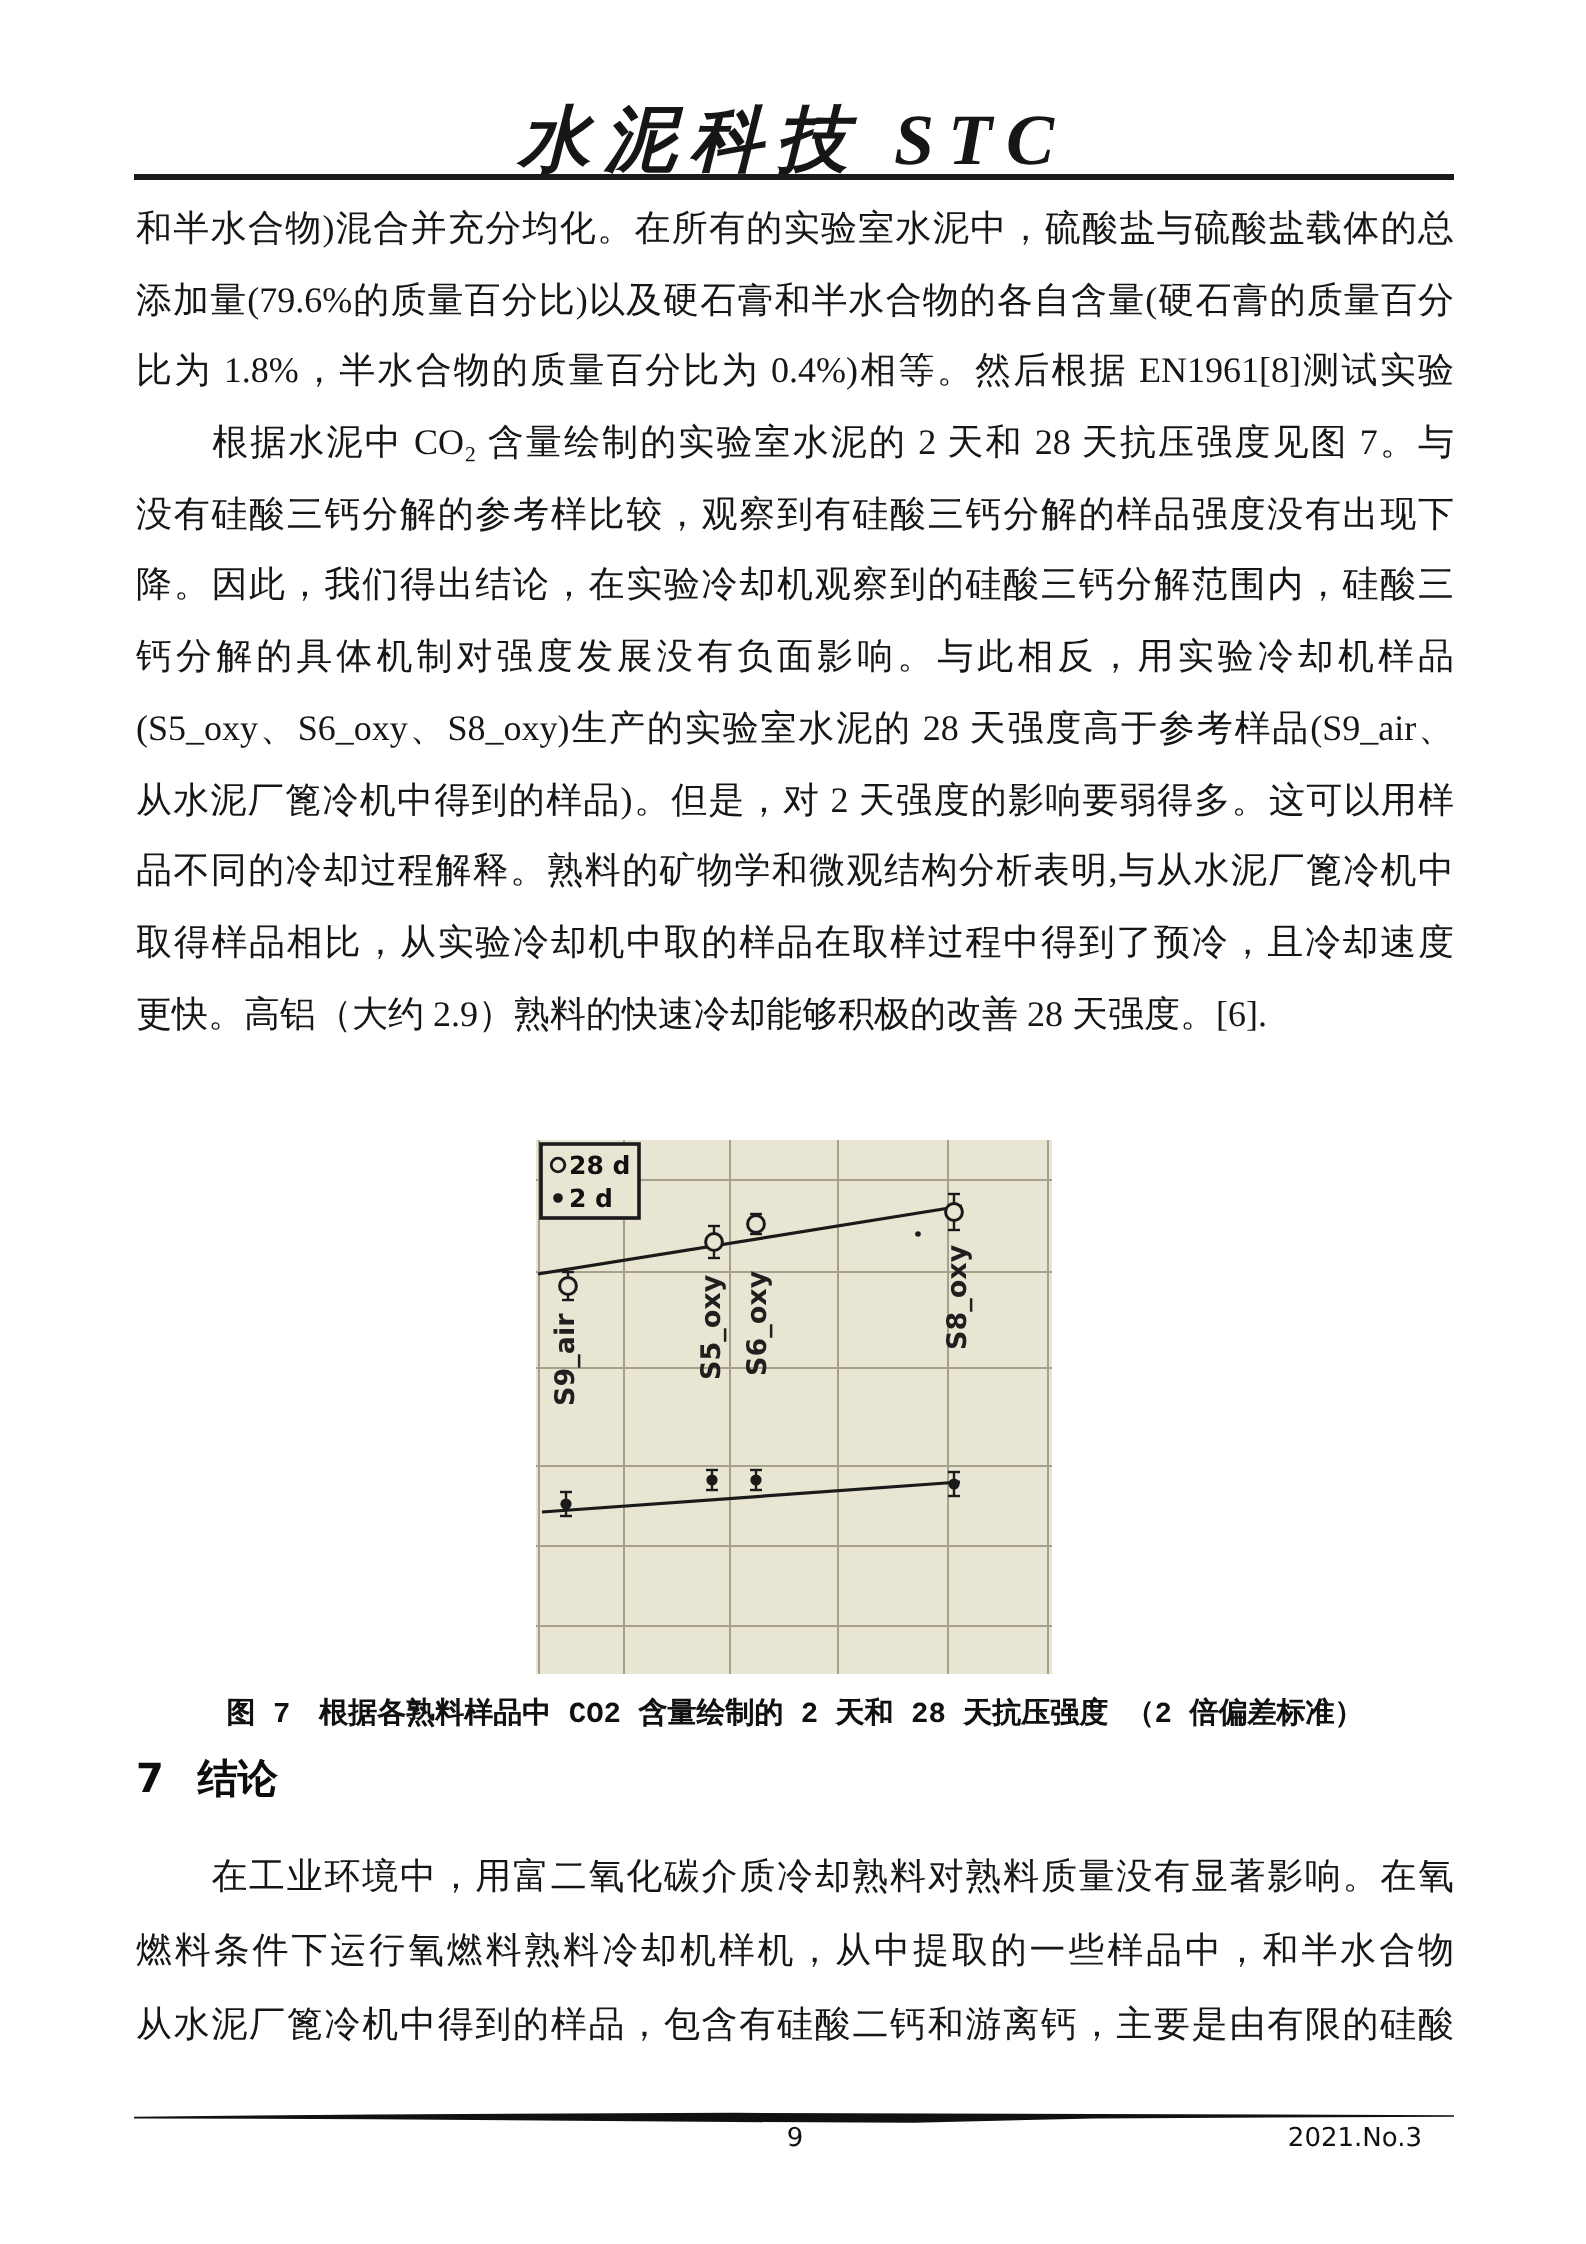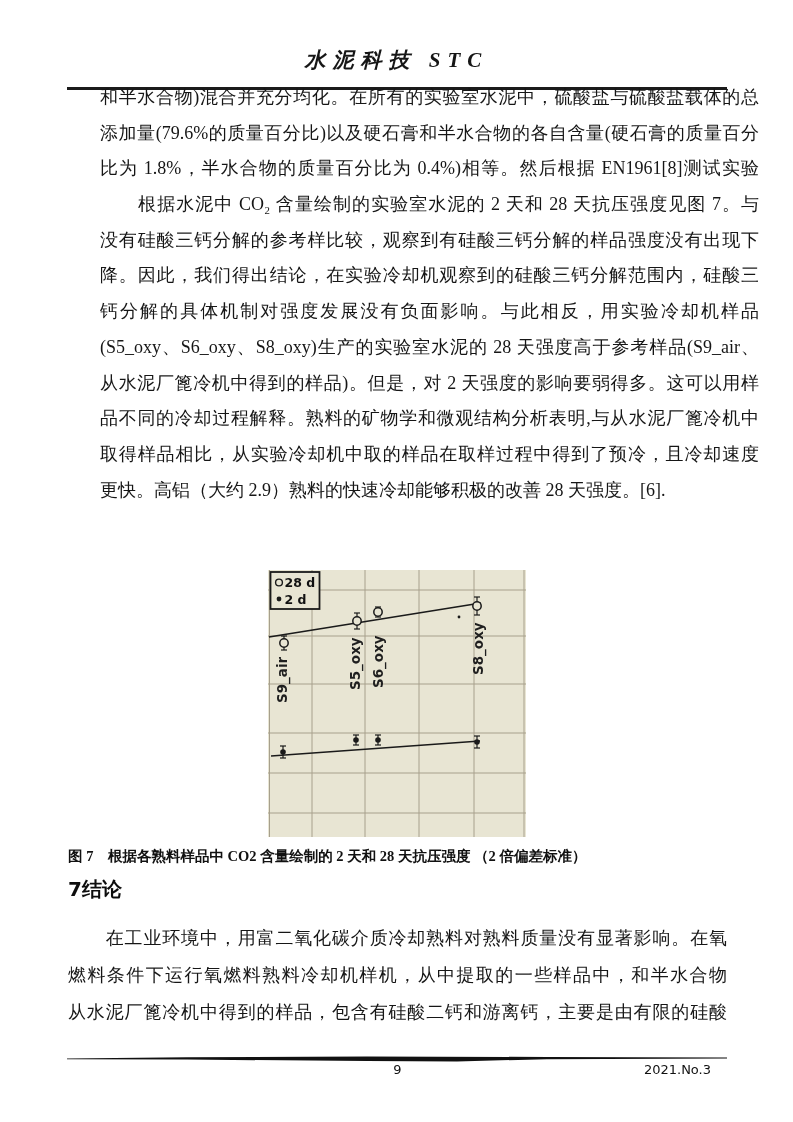--- a/index.html
+++ b/index.html
@@ -3,45 +3,45 @@
 <meta charset="utf-8">
 <style>
   html,body{margin:0;padding:0;background:#888;}
   .page{
     position:relative;width:793px;height:1122px;background:#ffffff;
     font-family:"Liberation Serif","DejaVu Serif",serif;color:#161616;
     margin:0 auto;overflow:hidden;
   }
   .header-title{
     position:absolute;top:46px;left:0;right:0;text-align:center;
-    font-size:21px;font-style:italic;font-weight:bold;letter-spacing:7px;
+    font-size:36px;font-style:italic;font-weight:bold;letter-spacing:7px;
   }
   .header-rule{position:absolute;left:67px;top:87px;width:660px;height:3px;background:#1b1b1b;}
   .bodytext{position:absolute;left:68px;width:659px;}
-  .p12{top:80px;margin-left:32px;}
+  .p12{top:97px;}
   .p3{top:920px;}
   .line{
     font-size:18px;line-height:35.7px;height:35.7px;
     text-align:justify;text-align-last:justify;overflow:hidden;
   }
   .p3 .line{line-height:37px;height:37px;}
   .line.ragged{text-align-last:left;}
   .figure{position:absolute;left:268px;top:570px;width:258px;height:267px;}
   .figure svg{display:block;width:258px;height:267px;}
   .fig-caption{
-    position:absolute;left:68px;top:847px;width:659px;
-    font-family:Liberation Serif, serif;
+    position:absolute;left:68px;top:847px;width:659px;text-align:center;
+    font-family:Liberation Mono, monospace;
     font-size:14.5px;font-weight:bold;color:#111;
   }
   .section-heading{
     position:absolute;left:68px;top:876px;
     font-family:"DejaVu Sans","Liberation Sans",sans-serif;
     font-size:20px;font-weight:bold;color:#0d0d0d;
   }
-  .section-heading .sec-title{}
+  .section-heading .sec-title{margin-left:17px;}
   .footer-rule{position:absolute;left:67px;top:1056px;width:660px;height:7px;}
   .footer-row{
     position:absolute;left:68px;top:1062px;width:659px;
     font-family:"DejaVu Sans","Liberation Sans",sans-serif;font-size:13px;color:#111;
   }
   .page-number{display:block;text-align:center;}
   .issue-number{position:absolute;right:16px;top:0;}
 </style>
 </head>
 <body>

